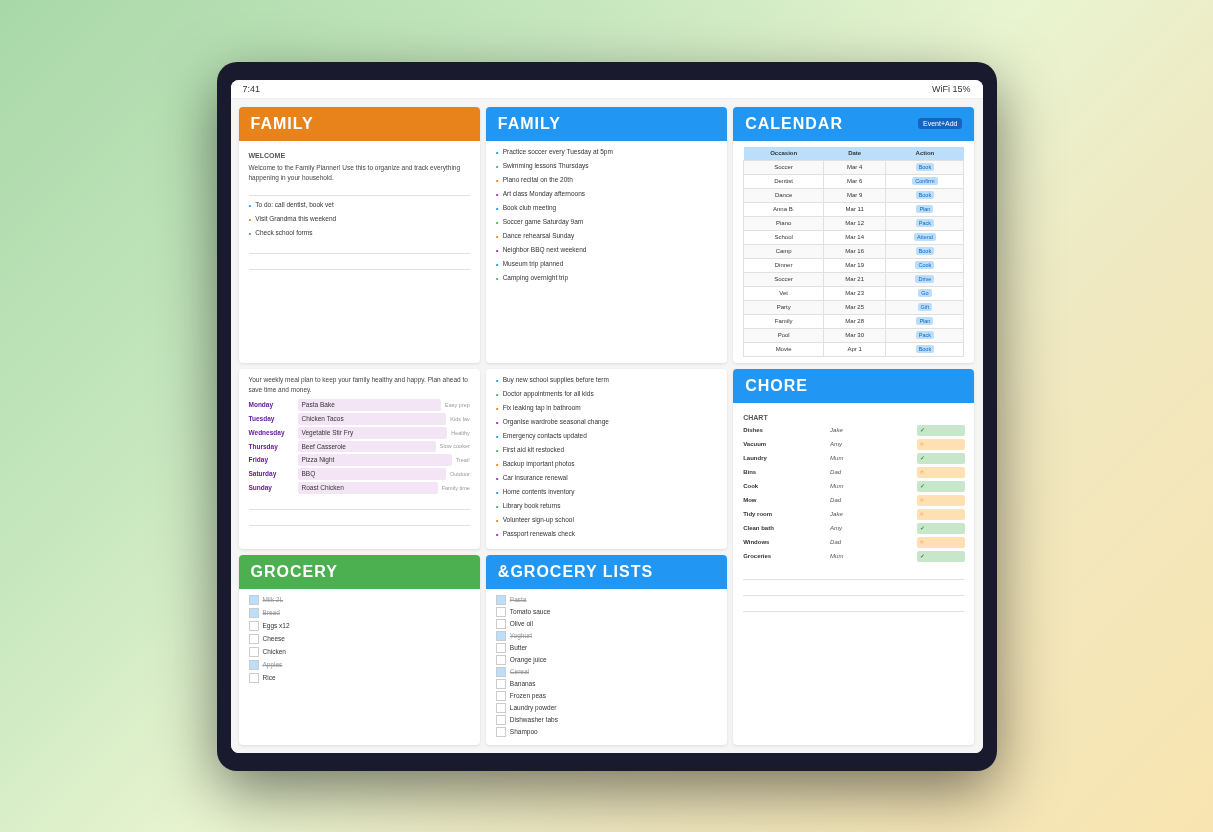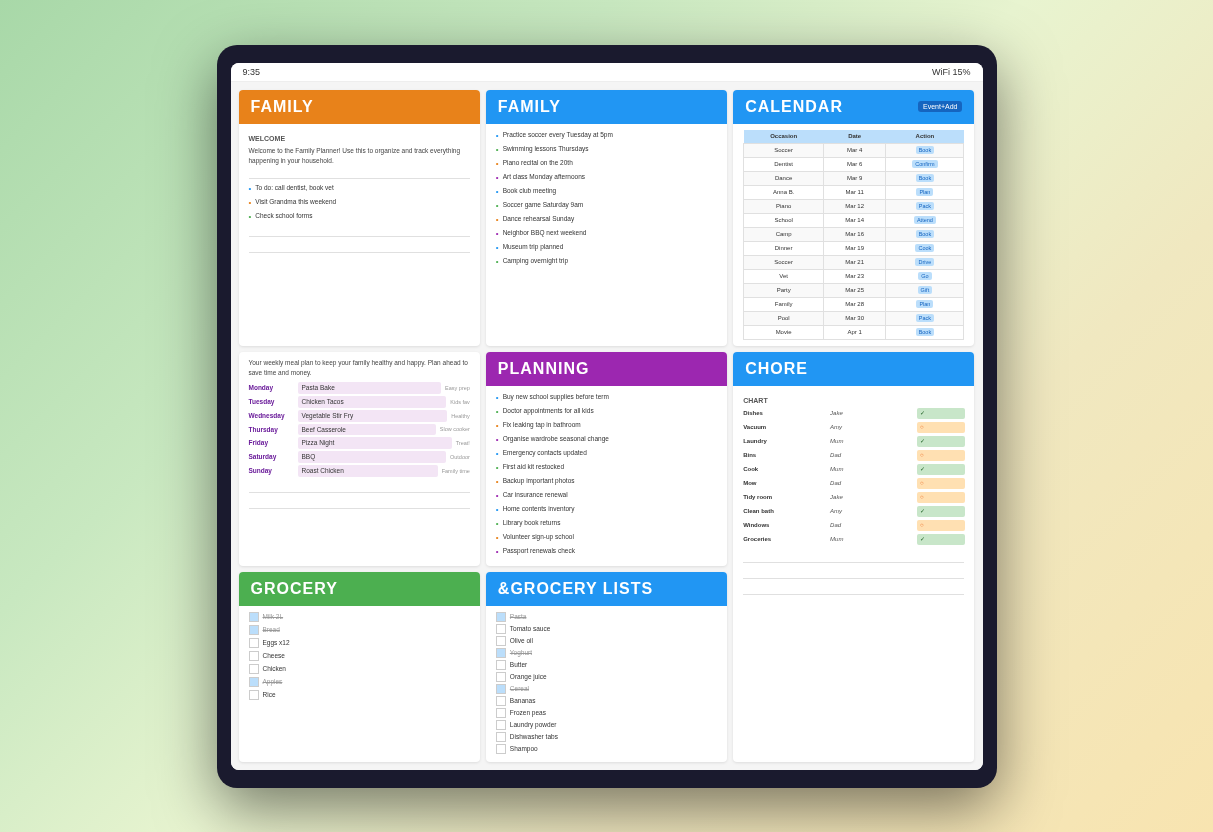--- a/index.html
+++ b/index.html
@@ -109,21 +109,21 @@
 
     .sub-header { font-size: 7px; font-weight: bold; color: #555; margin: 4px 0 2px; text-transform: uppercase; }
   </style>
 </head>
 <body>
 
 <div class="tablet-frame">
   <div class="tablet-screen">
 
     <div class="status-bar">
-      <span>9:35</span>
+      <span>7:41</span>
       <span>WiFi  15%</span>
     </div>
 
     <div class="planner-grid">
 
       <div class="panel panel-family">
         <div class="panel-header family-header">FAMILY</div>
         <div class="panel-body">
           <div class="sub-header">Welcome</div>
           <div class="small-text">Welcome to the Family Planner! Use this to organize and track everything happening in your household.</div>
@@ -285,21 +285,20 @@
     <span style="background:#f3e5f5; border-radius:2px; padding:1px 4px; flex:1;">Roast Chicken</span>
     <span style="color:#999; font-size:5.5px;">Family time</span>
   </div>
             </div>
           <div class="notes-line" style="margin-top:4px;"></div>
           <div class="notes-line"></div>
         </div>
       </div>
 
       <div class="panel panel-planning">
-        <div class="panel-header planning-header">PLANNING</div>
         <div class="panel-body">
           <ul class="dot-list" id="planning-list">
               <li class="blue">Buy new school supplies before term</li>
               <li class="green">Doctor appointments for all kids</li>
               <li class="orange">Fix leaking tap in bathroom</li>
               <li class="purple">Organise wardrobe seasonal change</li>
               <li class="blue">Emergency contacts updated</li>
               <li class="green">First aid kit restocked</li>
               <li class="orange">Backup important photos</li>
               <li class="purple">Car insurance renewal</li>

